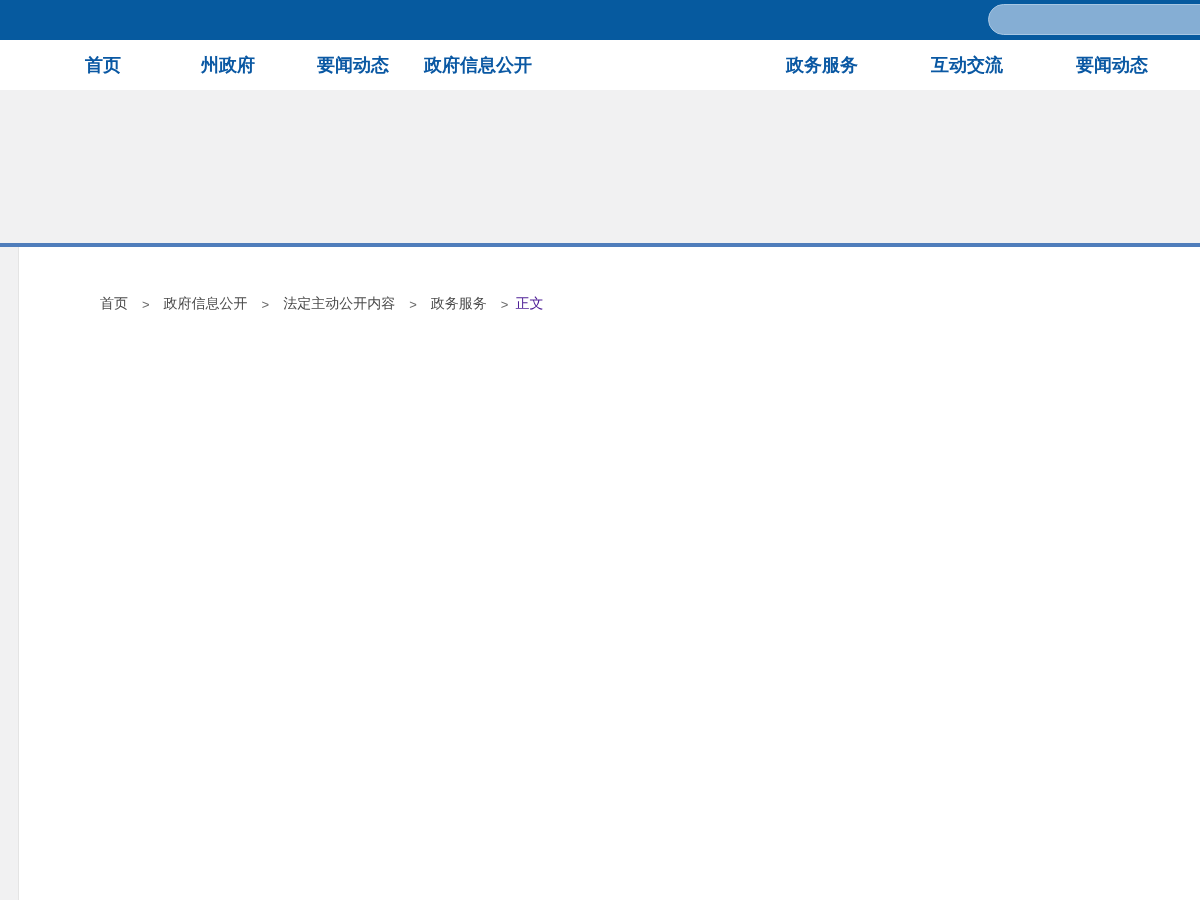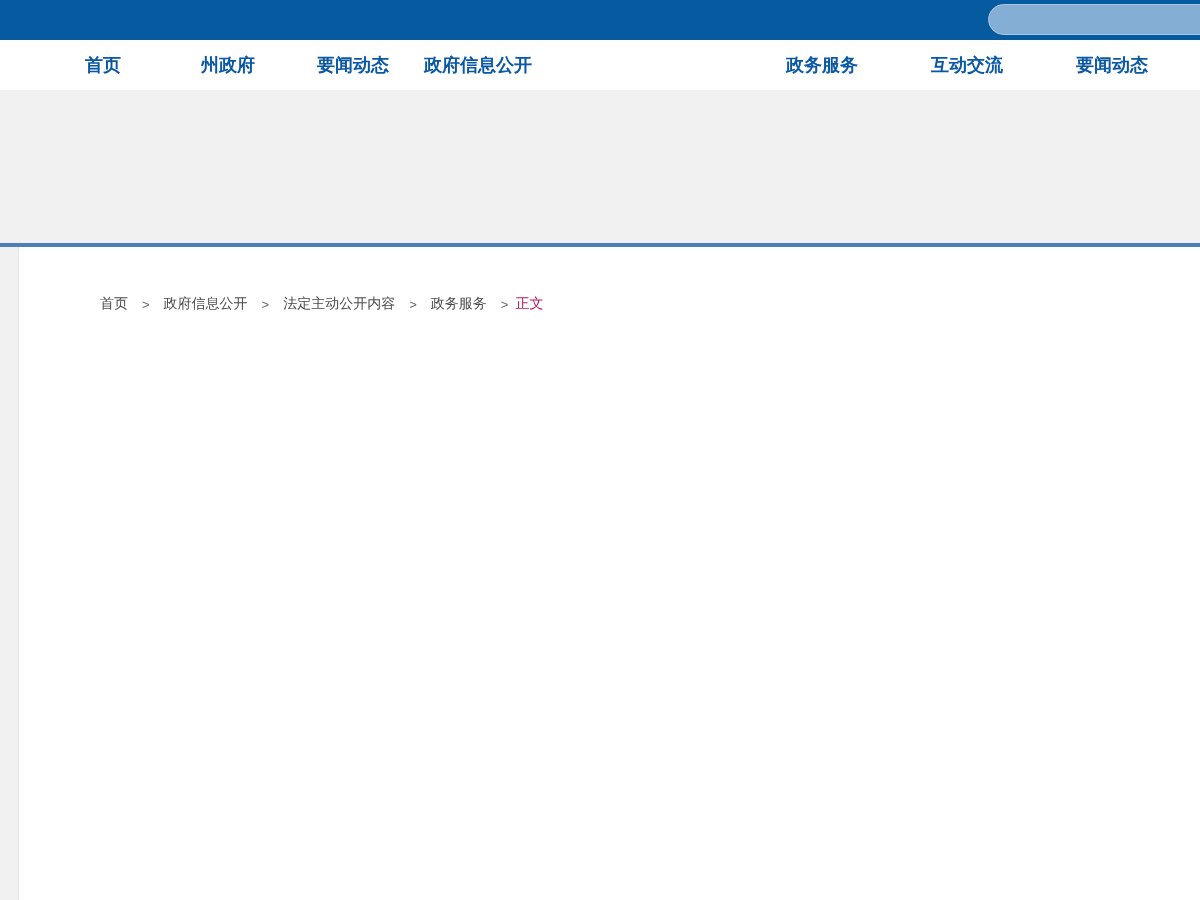--- a/index.html
+++ b/index.html
@@ -81,21 +81,21 @@
   
   .breadcrumb {
     position: absolute; top: 48px; left: 100px;
     display: flex;
     align-items: center;
     font-size: 14px;
     color: #4a4a4a;
     white-space: nowrap;
   }
   .crumb { color: #4a4a4a; cursor: pointer; }
-  .crumb-current { color: #be185d; cursor: default; }
+  .crumb-current { color: #4c1d95; cursor: default; }
   .crumb-sep {
     margin: 0 14px;
     color: #6b6b6b;
     font-size: 13px;
   }
   .crumb-sep-final { margin: 0 7px 0 14px; }
 </style>
 </head>
 <body>
 

